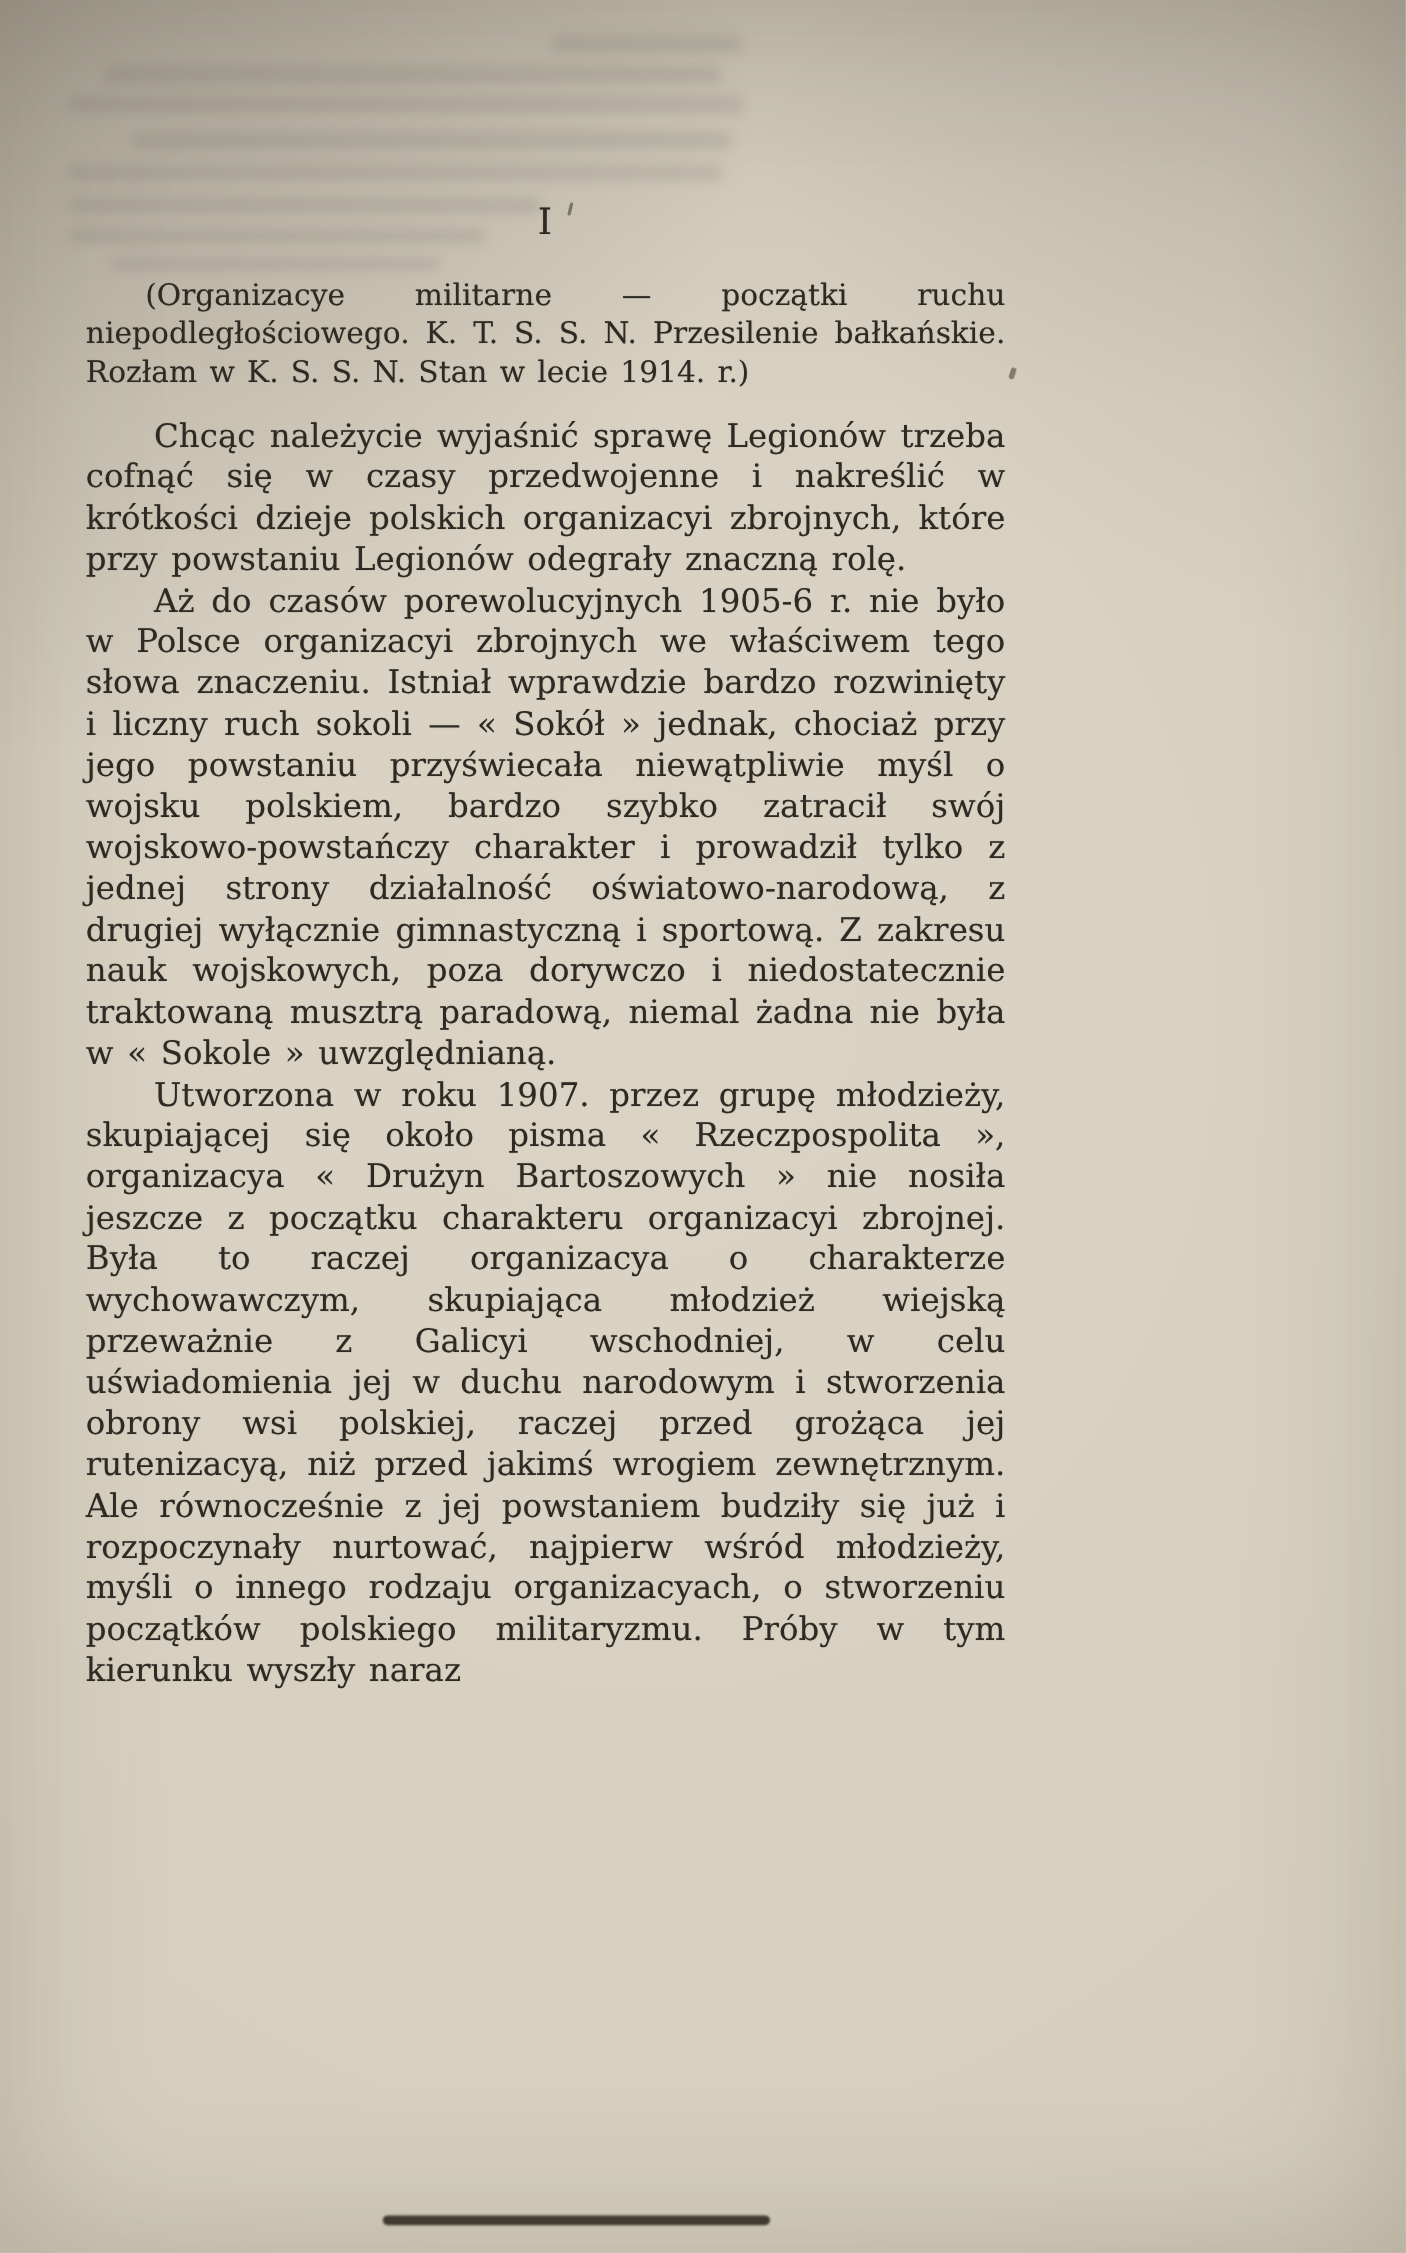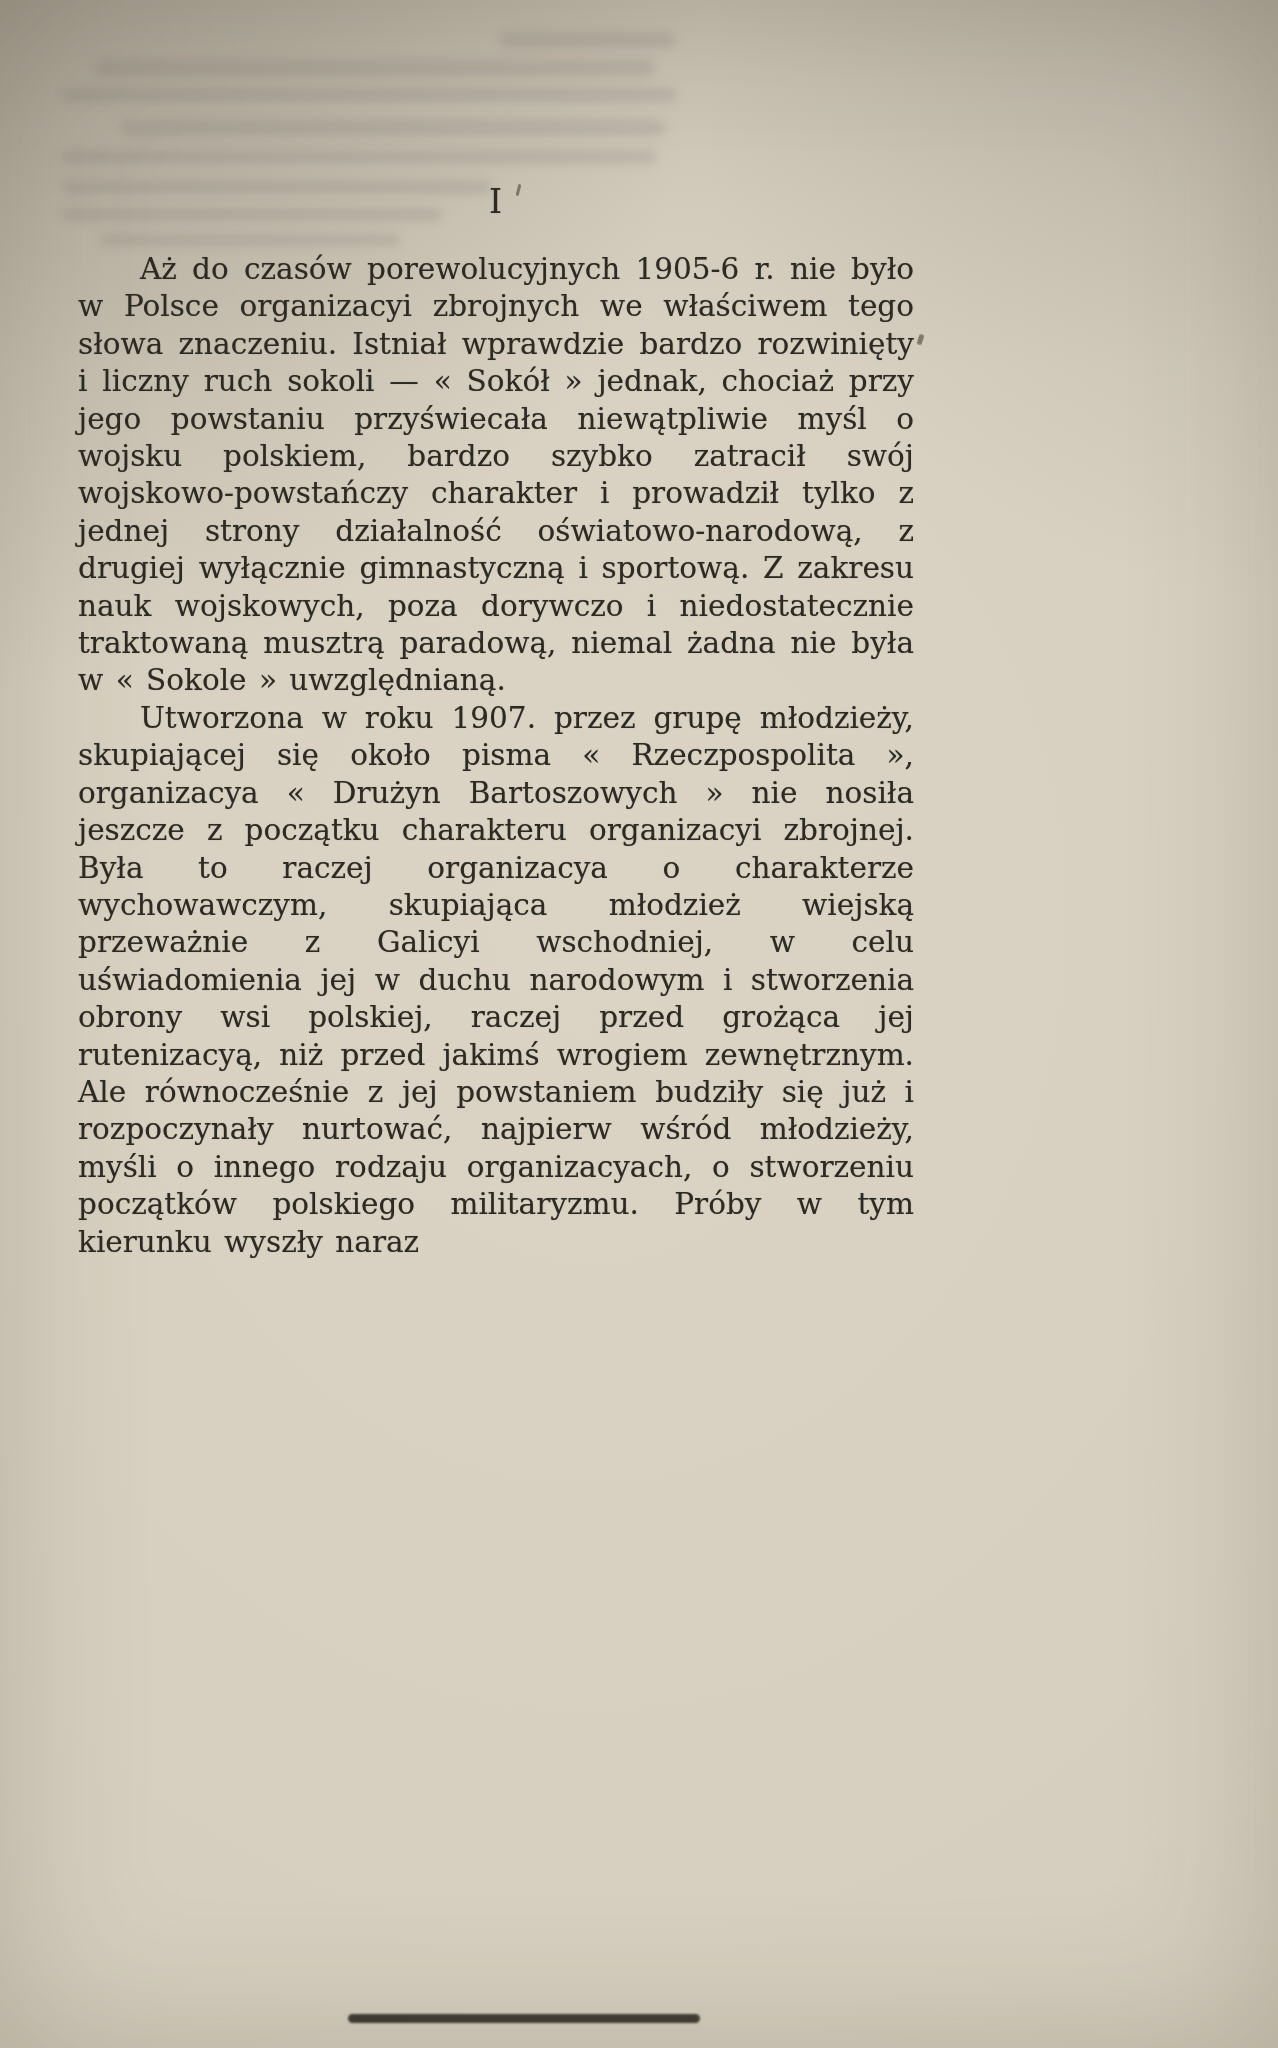--- a/index.html
+++ b/index.html
@@ -108,21 +108,23 @@
     <div class="bar" style="top:208px; left:62px;  width:380px; height:13px;"></div>
     <div class="bar" style="top:234px; left:100px; width:300px; height:12px;"></div>
   </div>
 
   <div class="text-block">
 
     <div class="chapter">
       <span>I</span><span class="chapter-tick"></span>
     </div>
 
+    <p class="summary">(Organizacye militarne — początki ruchu niepodległościowego. K. T. S. S. N. Przesilenie bałkańskie. Rozłam w K. S. S. N. Stan w lecie 1914. r.)</p>
 
+    <p class="para">Chcąc należycie wyjaśnić sprawę Legionów trzeba cofnąć się w czasy przedwojenne i nakreślić w krótkości dzieje polskich organizacyi zbrojnych, które przy powstaniu Legionów odegrały znaczną rolę.</p>
 
     <p class="para">Aż do czasów porewolucyjnych 1905-6 r. nie było w Polsce organizacyi zbrojnych we właściwem tego słowa znaczeniu. Istniał wprawdzie bardzo rozwinięty i liczny ruch sokoli — « Sokół » jednak, chociaż przy jego powstaniu przyświecała niewątpliwie myśl o wojsku polskiem, bardzo szybko zatracił swój wojskowo-powstańczy charakter i prowadził tylko z jednej strony działalność oświatowo-narodową, z drugiej wyłącznie gimnastyczną i sportową. Z zakresu nauk wojskowych, poza dorywczo i niedostatecznie traktowaną musztrą paradową, niemal żadna nie była w « Sokole » uwzględnianą.</p>
 
     <p class="para">Utworzona w roku 1907. przez grupę młodzieży, skupiającej się około pisma « Rzeczpospolita », organizacya « Drużyn Bartoszowych » nie nosiła jeszcze z początku charakteru organizacyi zbrojnej. Była to raczej organizacya o charakterze wychowawczym, skupiająca młodzież wiejską przeważnie z Galicyi wschodniej, w celu uświadomienia jej w duchu narodowym i stworzenia obrony wsi polskiej, raczej przed grożąca jej rutenizacyą, niż przed jakimś wrogiem zewnętrznym. Ale równocześnie z jej powstaniem budziły się już i rozpoczynały nurtować, najpierw wśród młodzieży, myśli o innego rodzaju organizacyach, o stworzeniu początków polskiego militaryzmu. Próby w tym kierunku wyszły naraz</p>
 
   </div>
 
   <div class="margin-speck"></div>
 
   <div class="bottom-mark"></div>

